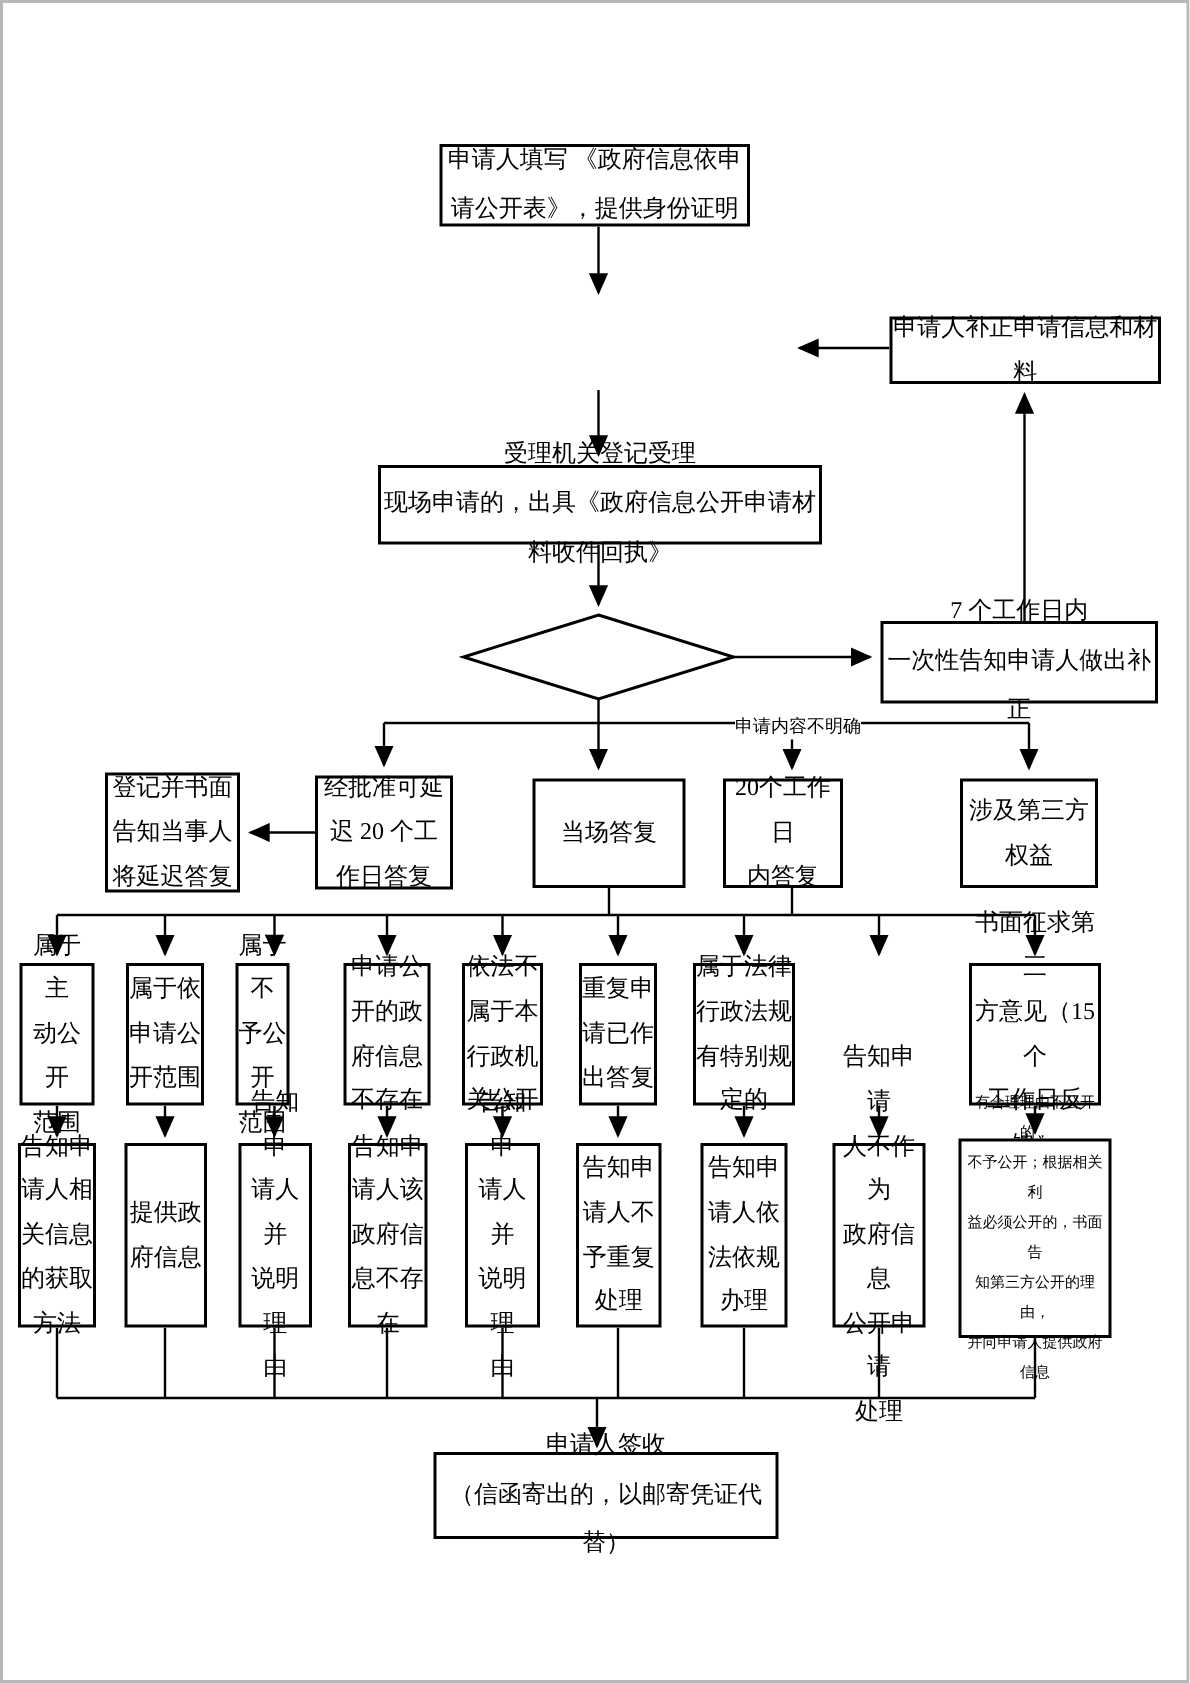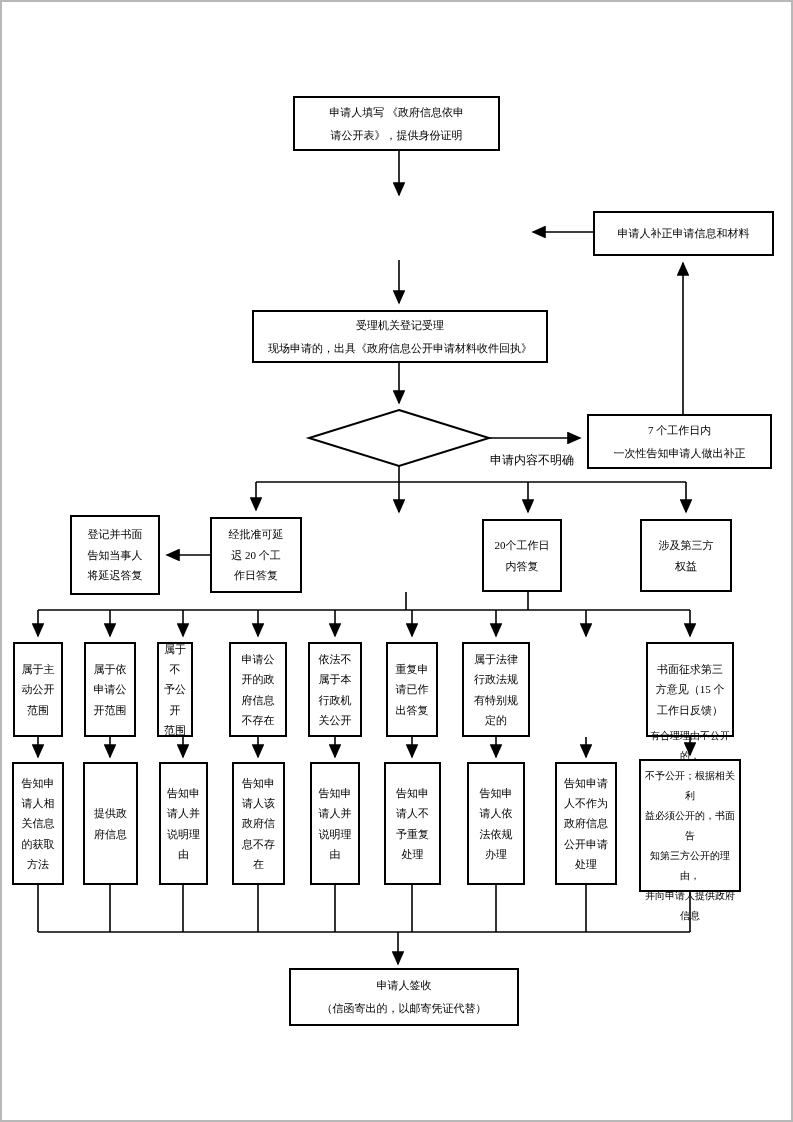--- a/index.html
+++ b/index.html
@@ -15,29 +15,30 @@
   }
   svg.connectors { position:absolute; left:0; top:0; width:793px; height:1122px; }
   .node {
     position:absolute;
     background:#ffffff;
     border:2px solid #000;
     box-sizing:border-box;
     display:flex; align-items:center; justify-content:center;
     text-align:center;
     white-space:pre-line;
-    font-size:11px;
+    font-size:16px;
     line-height:1.85;
   }
   .wide-node { line-height:2.05; }
   .plain-label {
     position:absolute;
     background:#ffffff;
     font-size:12px;
     white-space:nowrap;
+    margin-top:24px;
   }
   .diamond-label {
     position:absolute;
     display:flex; align-items:center; justify-content:center;
     text-align:center;
     font-size:12px;
     background:transparent;
   }
   .tiny { font-size:10px; line-height:2; }
 </style>
@@ -123,20 +124,21 @@
 一次性告知申请人做出补正</div>
 
   <div class="node" style="left:68px;top:513px;width:90px;height:80px">登记并书面
 告知当事人
 将延迟答复</div>
 
   <div class="node" style="left:208px;top:515px;width:92px;height:76px">经批准可延
 迟 20 个工
 作日答复</div>
 
+  <div class="node" style="left:353px;top:517px;width:102px;height:73px">当场答复</div>
 
   <div class="node" style="left:480px;top:517px;width:80px;height:73px">20个工作日
 内答复</div>
 
   <div class="node" style="left:638px;top:517px;width:92px;height:73px">涉及第三方
 权益</div>
 
   <div class="node" style="left:11px;top:640px;width:50px;height:95px">属于主
 动公开
 范围</div>

